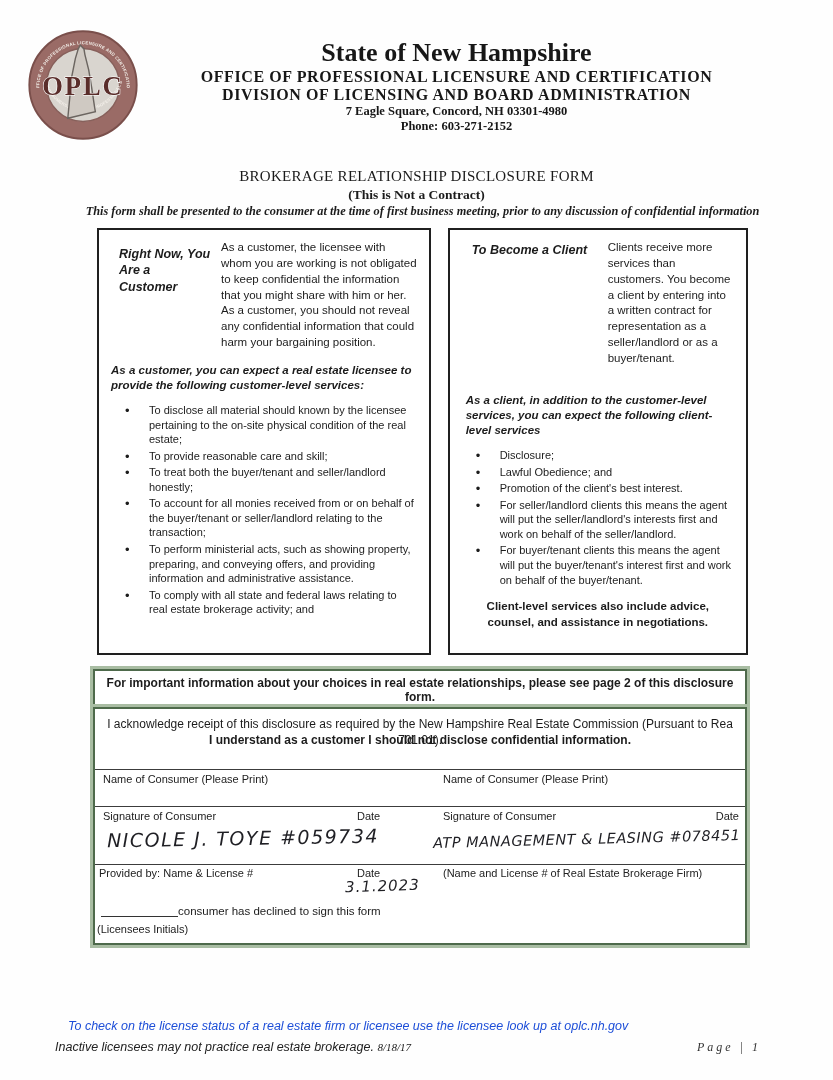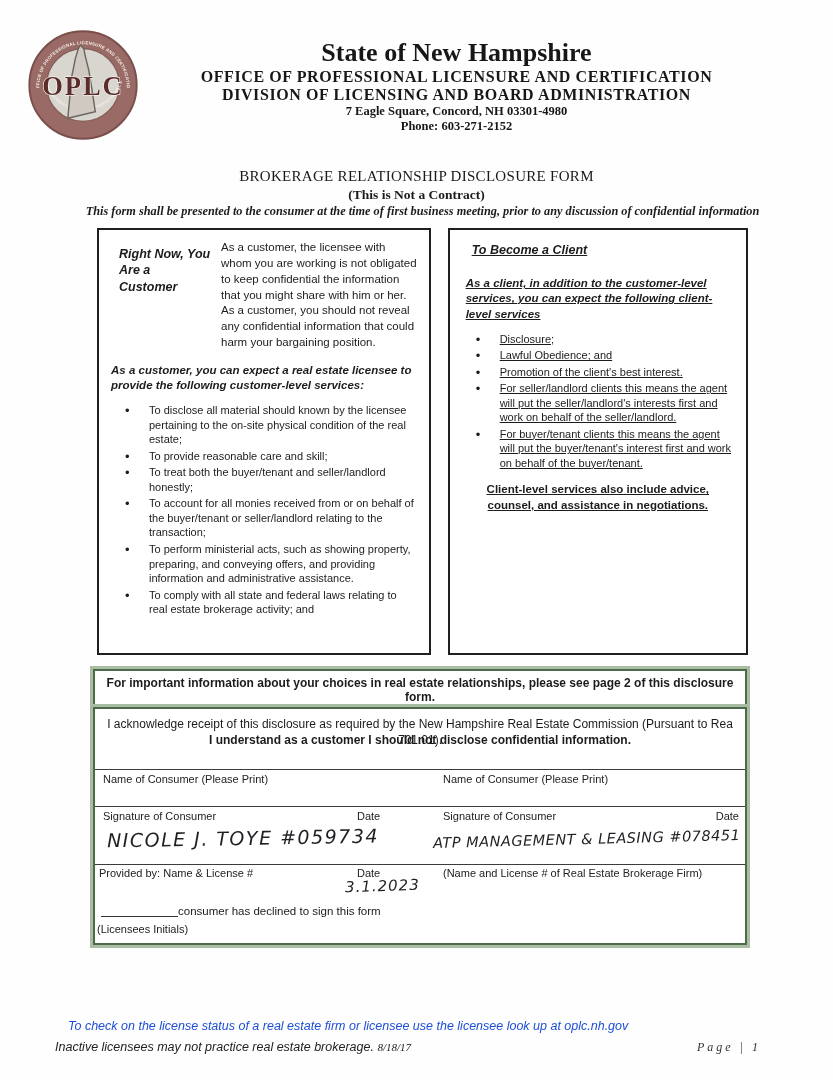--- a/index.html
+++ b/index.html
@@ -17,28 +17,28 @@
 
   
   .form-title{position:absolute;top:167px;left:0;right:0;text-align:center;font-family:"Liberation Serif",serif;font-size:15px;letter-spacing:.3px;line-height:18px;color:#1a1a1a;}
   .form-subtitle{position:absolute;top:186px;left:0;right:0;text-align:center;font-family:"Liberation Serif",serif;font-weight:bold;font-size:13.5px;line-height:18px;}
   .instruction-line{position:absolute;top:204px;left:22px;right:10px;text-align:center;font-family:"Liberation Serif",serif;font-weight:bold;font-style:italic;font-size:12.3px;white-space:nowrap;}
 
   
   .boxes-row{position:absolute;top:228px;left:97px;width:651px;display:flex;gap:17px;align-items:stretch;}
   .info-box{border:2px solid #1f1f1f;background:#fff;box-sizing:border-box;padding:10px 12px 8px;min-height:427px;}
   .customer-box{width:340px;}
-  .client-box{width:306px;text-decoration:underline;}
+  .client-box{width:306px;}
   .box-top-row{display:flex;gap:10px;}
   .box-label{font-weight:bold;font-style:italic;font-size:12.5px;line-height:1.3;}
   .customer-box .box-label{width:92px;flex:none;padding-left:8px;padding-top:6px;}
   .client-box .box-label{width:126px;flex:none;padding-left:10px;padding-top:2px;}
   .box-intro{flex:1;font-size:11.5px;line-height:1.38;}
   .services-heading{font-weight:bold;font-style:italic;font-size:11.5px;line-height:1.32;margin-top:12px;}
-  .client-box .services-heading{margin-top:18px;padding-left:4px;}
+  .client-box .services-heading{margin-top:26px;padding-left:4px;}
   ul.services-list{list-style:none;margin:10px 0 0;padding:0;}
   ul.services-list li{position:relative;padding-left:38px;font-size:11px;line-height:1.32;margin:0 0 2px;}
   ul.services-list li::before{content:"\2022";position:absolute;left:14px;top:-1px;font-size:13px;}
   .client-note{margin-top:12px;text-align:center;font-weight:bold;font-size:11.5px;line-height:1.35;padding:0 14px;}
 
   
   .green-frame{border:2px solid #4e6a4b;outline:3px solid #a9bda3;background:#fff;box-sizing:border-box;}
   .notice-banner{position:absolute;top:669px;left:93px;width:654px;padding:5px 8px;text-align:center;font-weight:bold;font-size:12px;}
   .ack-box{position:absolute;top:707px;left:93px;width:654px;height:238px;}
   .ack-line1{position:absolute;top:8px;left:12px;right:12px;text-align:center;font-size:12px;line-height:1.3;}
@@ -110,20 +110,21 @@
         <li>To treat both the buyer/tenant and seller/landlord honestly;</li>
         <li>To account for all monies received from or on behalf of the buyer/tenant or seller/landlord relating to the transaction;</li>
         <li>To perform ministerial acts, such as showing property, preparing, and conveying offers, and providing information and administrative assistance.</li>
         <li>To comply with all state and federal laws relating to real estate brokerage activity; and</li>
       </ul>
     </div>
 
     <div class="info-box client-box">
       <div class="box-top-row">
         <div class="box-label">To Become a Client</div>
+        <div class="box-intro">Clients receive more services than customers. You become a client by entering into a written contract for representation as a seller/landlord or as a buyer/tenant.</div>
       </div>
       <div class="services-heading">As a client, in addition to the customer-level services, you can expect the following client-level services</div>
       <ul class="services-list">
         <li>Disclosure;</li>
         <li>Lawful Obedience; and</li>
         <li>Promotion of the client's best interest.</li>
         <li>For seller/landlord clients this means the agent will put the seller/landlord's interests first and work on behalf of the seller/landlord.</li>
         <li>For buyer/tenant clients this means the agent will put the buyer/tenant's interest first and work on behalf of the buyer/tenant.</li>
       </ul>
       <div class="client-note">Client-level services also include advice, counsel, and assistance in negotiations.</div>

